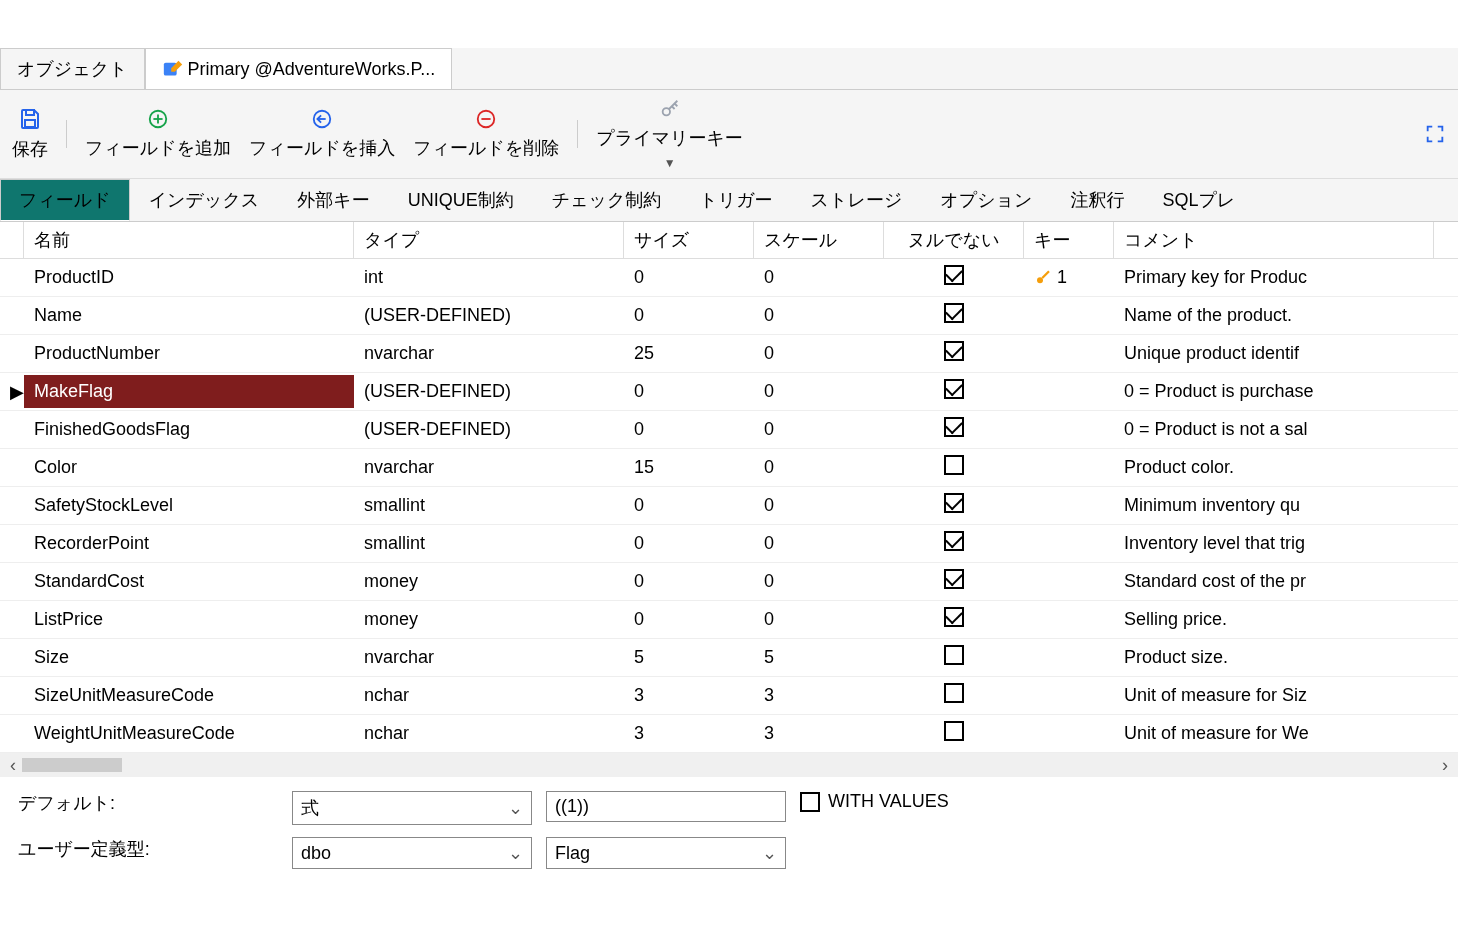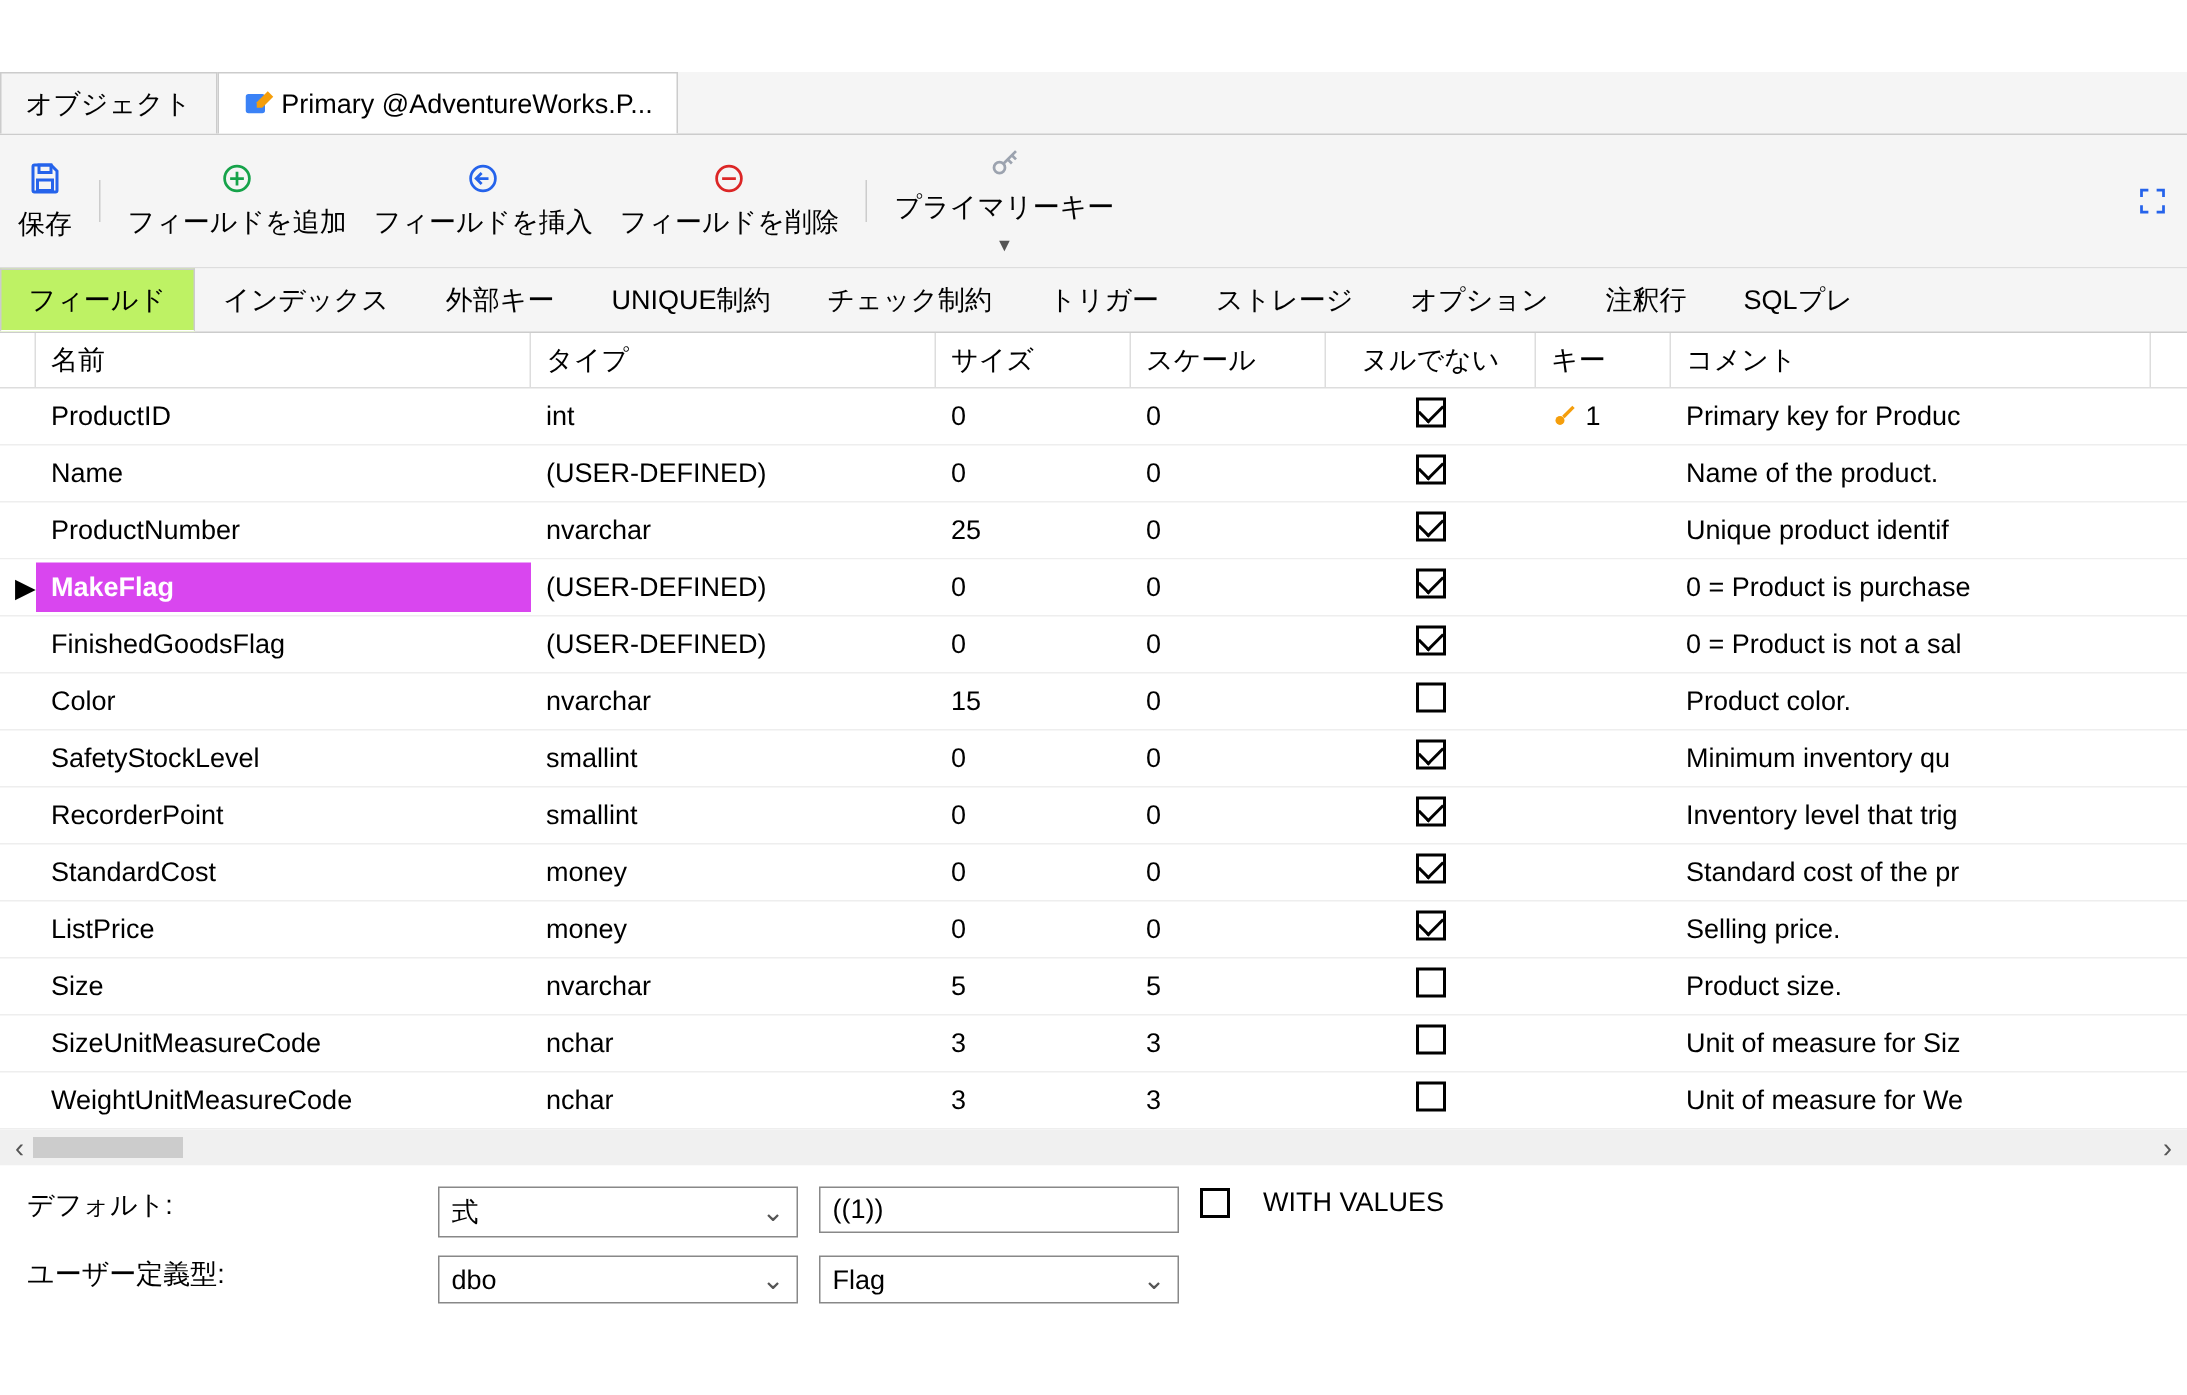--- a/index.html
+++ b/index.html
@@ -10,28 +10,28 @@
 .tab-top.inactive { background: #f5f5f5; }
 .tab-top .icon { width: 20px; height: 20px; }
 
 .toolbar { display: flex; align-items: center; padding: 8px 12px; gap: 18px; background: #f5f5f5; border-bottom: 1px solid #ddd; }
 .toolbar-item { display: flex; align-items: center; gap: 6px; cursor: pointer; flex-direction: column; }
 .toolbar-sep { width: 1px; height: 28px; background: #ccc; }
 .toolbar-spacer { flex: 1; }
 
 .sub-tabs { display: flex; background: #f5f5f5; border-bottom: 1px solid #ccc; }
 .sub-tab { padding: 8px 18px; border: 1px solid transparent; cursor: pointer; white-space: nowrap; }
-.sub-tab.active { background: #bef264; border: 1px solid #ccc; border-bottom: 1px solid #fff; }
+.sub-tab.active { background: #0f766e; border: 1px solid #ccc; border-bottom: 1px solid #fff; }
 
 .grid { overflow: hidden; }
 .grid-header { display: flex; background: #fff; border-bottom: 1px solid #ddd; }
 .grid-header .cell { padding: 6px 10px; border-right: 1px solid #ddd; font-weight: normal; }
 .grid-row { display: flex; border-bottom: 1px solid #eee; height: 38px; align-items: center; }
 .grid-row.selected { background: #fff; }
-.grid-row.selected .cell.name { background: #d946ef; color: #fff; font-weight: bold; }
+.grid-row.selected .cell.name { background: #7f1d1d; color: #fff; }
 .grid-row .row-indicator { width: 24px; text-align: center; }
 .cell { padding: 6px 10px; overflow: hidden; white-space: nowrap; text-overflow: ellipsis; }
 .col-indicator { width: 24px; }
 .col-name { width: 330px; }
 .col-type { width: 270px; }
 .col-size { width: 130px; }
 .col-scale { width: 130px; }
 .col-notnull { width: 140px; text-align: center; }
 .col-key { width: 90px; }
 .col-comment { width: 320px; }
@@ -43,21 +43,21 @@
 .scrollbar .arrow { width: 18px; text-align: center; cursor: pointer; color: #555; }
 .scrollbar .track { flex: 1; height: 14px; background: #f0f0f0; position: relative; }
 .scrollbar .thumb { position: absolute; left: 0; width: 100px; height: 14px; background: #ccc; }
 
 .bottom-panel { padding: 14px 18px; background: #fff; }
 .form-row { display: flex; align-items: flex-start; gap: 14px; margin-bottom: 12px; }
 .form-label { width: 260px; }
 .select { border: 1px solid #888; padding: 4px 8px; display: flex; align-items: center; justify-content: space-between; width: 240px; cursor: pointer; background: #fff; }
 .select .chev { color: #555; }
 .textinput { border: 1px solid #888; padding: 4px 8px; width: 240px; background: #fff; }
-.check-inline { display: flex; align-items: center; gap: 22px; }
+.check-inline { display: flex; align-items: center; gap: 8px; }
 
 svg { display: block; }
 </style>
 </head>
 <body>
 
 <div class="tabs-top">
   <div class="tab-top inactive">
     <span>オブジェクト</span>
   </div>

